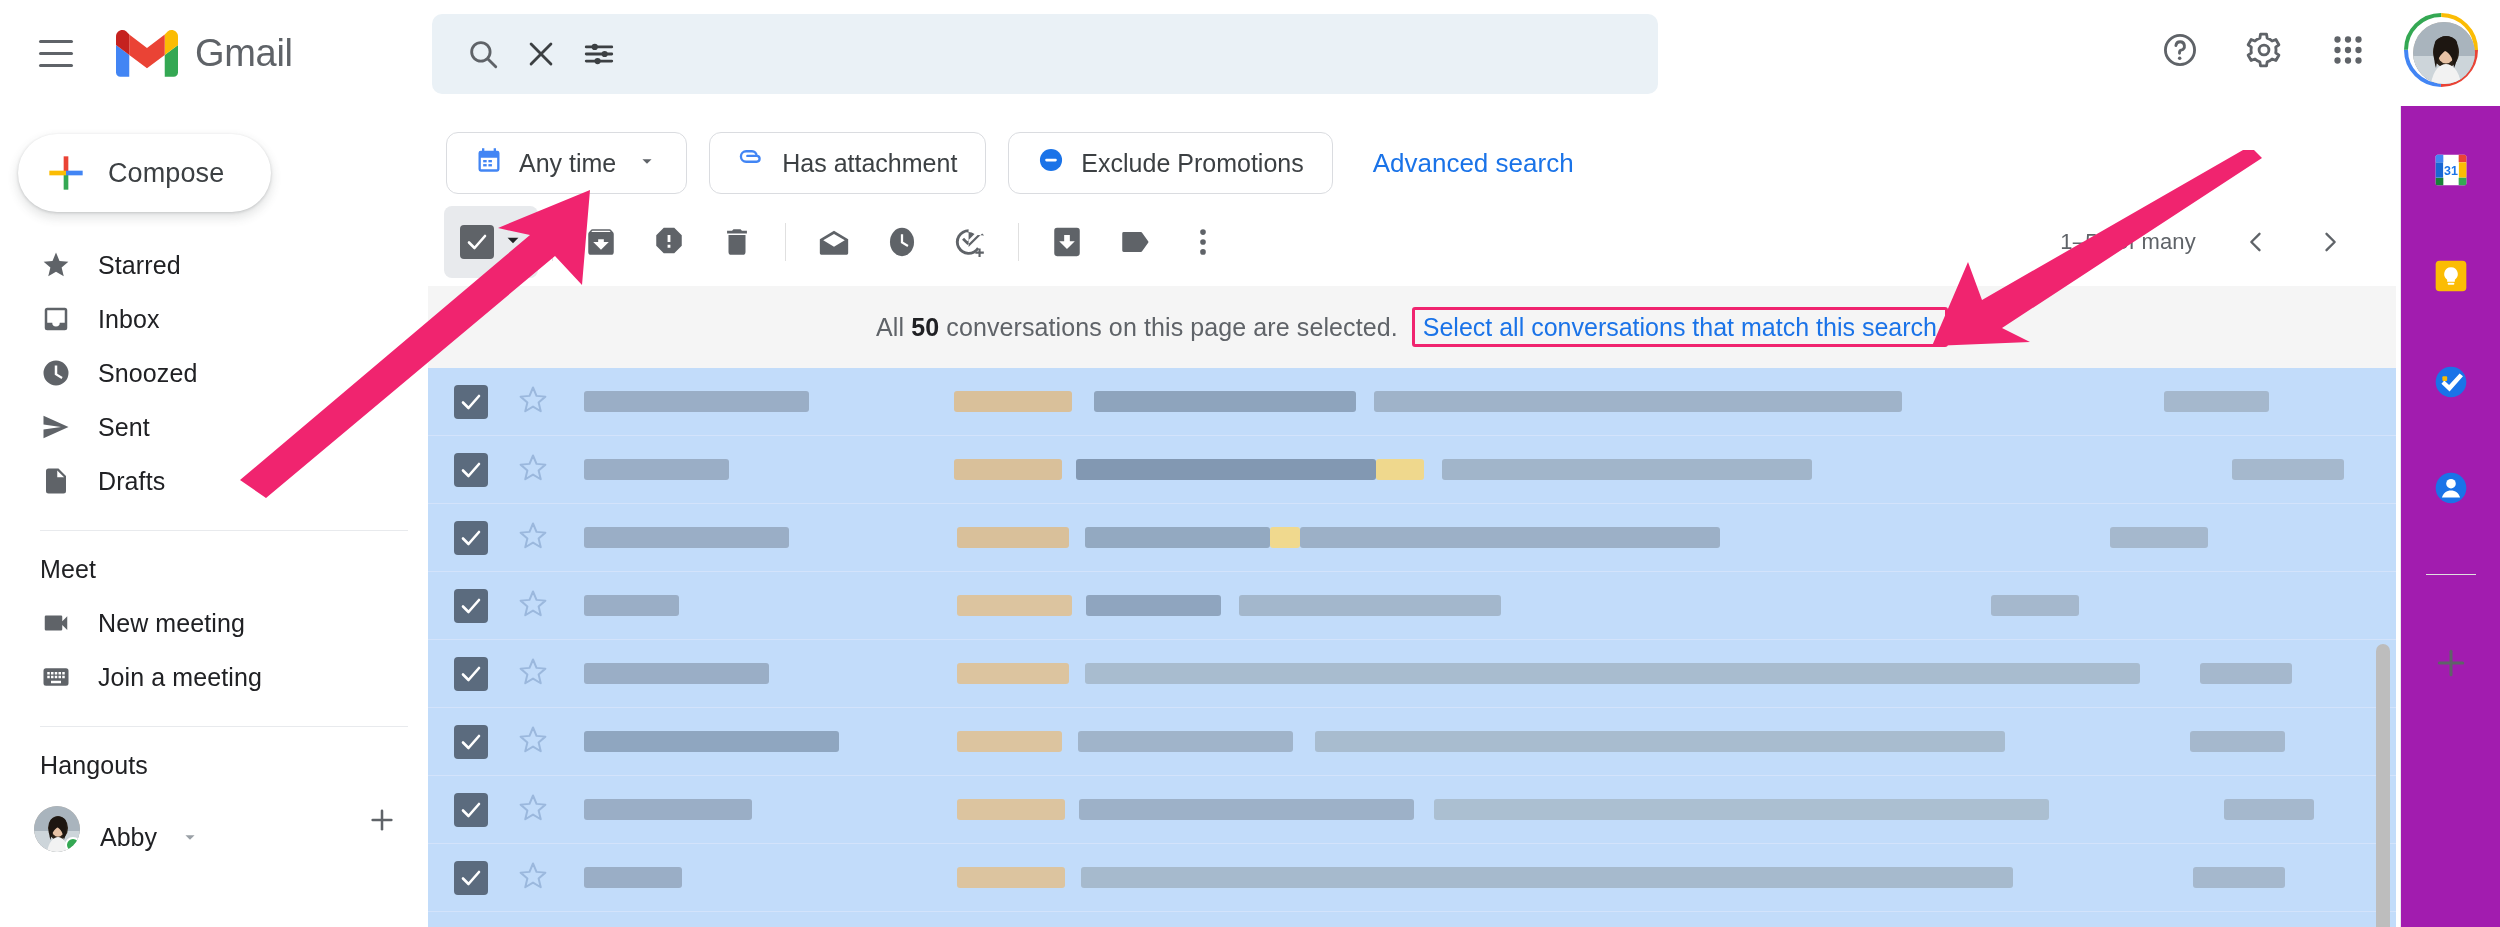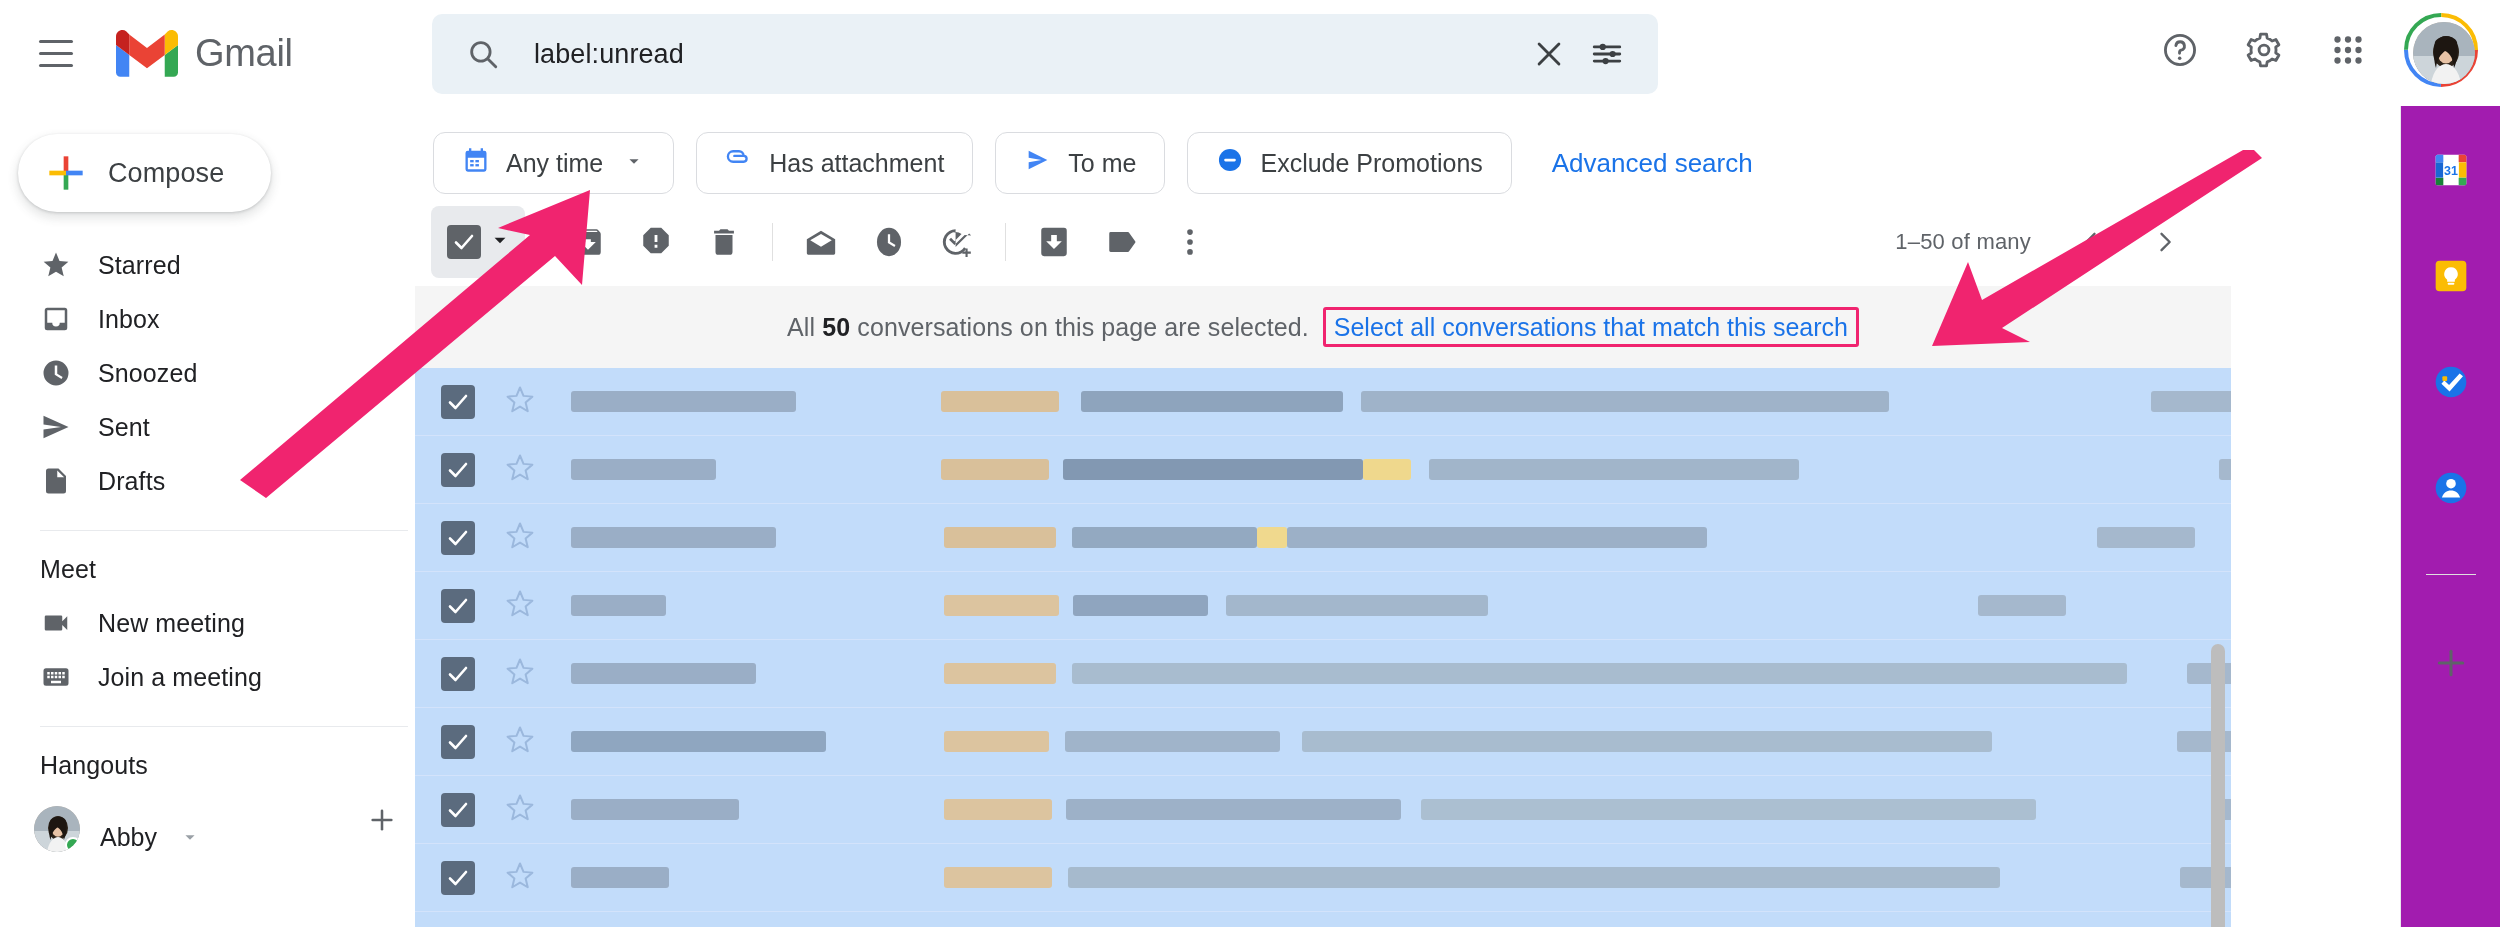--- a/index.html
+++ b/index.html
@@ -120,22 +120,22 @@
   }
   .hangout-name { font-size: 25px; color: #202124; }
   .hangout-caret { margin-left: 2px; }
   .hangout-plus {
     position: absolute; right: 18px; top: 50%; transform: translateY(-50%);
     cursor: pointer;
   }
 
   
   .main {
-    position: absolute; left: 415px; top: 106px;
-    width: 1816px; height: 821px; background: #ffffff;
+    position: absolute; left: 428px; top: 106px;
+    width: 1968px; height: 821px; background: #ffffff;
   }
 
   .chips-row {
     display: flex; align-items: center; gap: 22px;
     padding: 22px 0 0 18px; height: 92px;
   }
   .chip {
     display: flex; align-items: center; gap: 16px;
     height: 62px; padding: 0 28px; border-radius: 12px;
     border: 1px solid #dadce0; background: #fff; cursor: pointer;
@@ -248,21 +248,20 @@
       <div class="brand-text">Gmail</div>
     </div>
 
     <div class="search-wrap">
       <div class="search-icon-btn">
         <svg width="34" height="34" viewBox="0 0 24 24" fill="none" stroke="#5f6368" stroke-width="2">
           <circle cx="10.5" cy="10.5" r="6.5"></circle>
             <line x1="15.5" y1="15.5" x2="21" y2="21" stroke-linecap="round"></line>
         </svg>
       </div>
-      <input class="search-input" value="label:unread" placeholder="Search mail" style="">
       <div class="search-btn">
         <svg width="34" height="34" viewBox="0 0 24 24" stroke="#3c4043" stroke-width="2" stroke-linecap="round">
           <line x1="5" y1="5" x2="19" y2="19"></line>
             <line x1="19" y1="5" x2="5" y2="19"></line>
         </svg>
       </div>
       <div class="search-btn">
         <svg width="34" height="34" viewBox="0 0 24 24" stroke="#3c4043" stroke-width="2" stroke-linecap="round">
           <line x1="3" y1="7" x2="21" y2="7"></line>
             <line x1="3" y1="12" x2="21" y2="12"></line>
@@ -473,28 +472,20 @@
 
       <div class="chip">
         <span>
           <svg width="28" height="28" viewBox="0 0 24 24" fill="none" stroke="#4285f4" stroke-width="2" stroke-linecap="round">
             <path d="M16 8.5a4 4 0 0 0-4-4H7a4.5 4.5 0 0 0 0 9h9a2.5 2.5 0 0 0 0-5H8"></path>
           </svg>
         </span>
         <span>Has attachment</span>
       </div>
 
-      <div class="chip">
-        <span>
-          <svg width="28" height="28" viewBox="0 0 24 24" fill="#4285f4">
-            <path d="M4 20l16-8L4 4v6l11 2-11 2v6z"></path>
-          </svg>
-        </span>
-        <span>To me</span>
-      </div>
 
       <div class="chip">
         <span>
           <svg width="28" height="28" viewBox="0 0 24 24">
             <circle cx="12" cy="12" r="9.5" fill="#1a73e8"></circle>
             <rect x="7" y="11" width="10" height="2.2" rx="1.1" fill="#fff"></rect>
           </svg>
         </span>
         <span>Exclude Promotions</span>
       </div>

